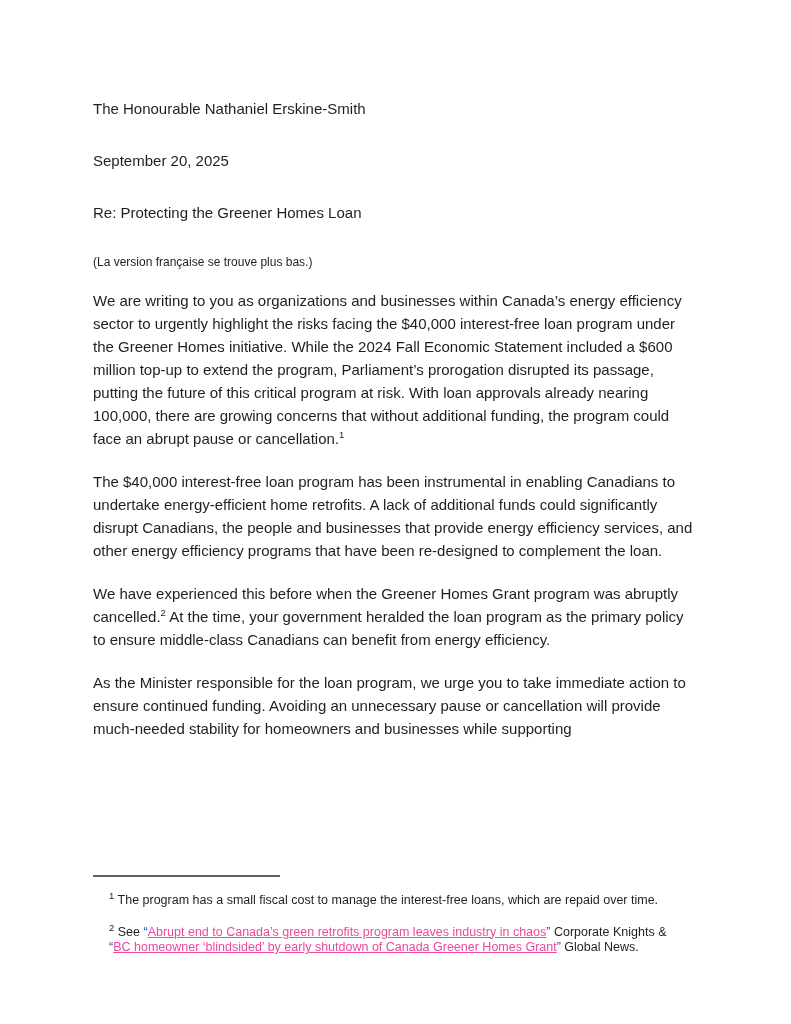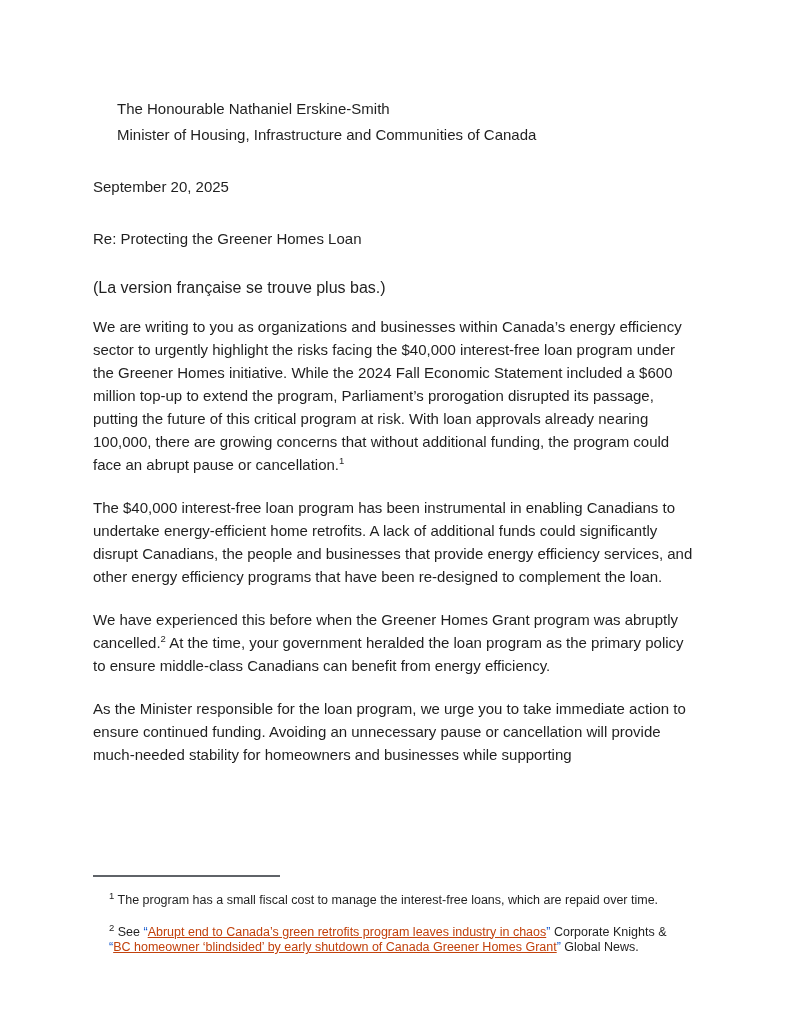--- a/index.html
+++ b/index.html
@@ -19,31 +19,30 @@
   .content {
     position: absolute;
     left: 93px;
     top: 96px;
     width: 606px;
   }
   .recipient-line {
     font-size: 15px;
     line-height: 26px;
     white-space: nowrap;
-    margin-left: 24px;
   }
   .date-line, .subject-line, .salutation-line {
     margin-top: 26px;
     font-size: 15px;
     line-height: 26px;
     white-space: nowrap;
   }
   .lang-note {
     margin-top: 28px;
-    font-size: 16px;
+    font-size: 12px;
     line-height: 16px;
   }
   p.body-para {
     margin: 20px 0 0 0;
     font-size: 15px;
     line-height: 23px;
   }
   p.body-para.first {
     margin-top: 19px;
   }
@@ -63,38 +62,37 @@
   .fn-divider {
     width: 187px;
     height: 0;
     border-top: 2px solid #5f6368;
     margin: 0 0 7px 0;
   }
   .footnote {
     margin: 16px;
   }
   a.fn-link {
-    color: #c2410c;
+    color: #ec4899;
     text-decoration: underline;
     cursor: pointer;
   }
   .fn-quote {
     color: #1155cc;
     text-decoration: none;
   }
 </style>
 </head>
 <body>
 
 <div class="page">
   <div class="content">
 
     <div class="recipient-block">
       <div class="recipient-line">The Honourable Nathaniel Erskine-Smith</div>
-      <div class="recipient-line">Minister of Housing, Infrastructure and Communities of Canada</div>
     </div>
 
     <div class="date-line">September 20, 2025</div>
 
     <div class="subject-line">Re: Protecting the Greener Homes Loan</div>
 
 
     <div class="lang-note">(La version française se trouve plus bas.)</div>
 
     <p class="body-para first"><span>We are writing to you as organizations and businesses within Canada’s energy efficiency sector to urgently highlight the risks facing the $40,000 interest-free loan program under the Greener Homes initiative. While the 2024 Fall Economic Statement included a $600 million top-up to extend the program, Parliament’s prorogation disrupted its passage, putting the future of this critical program at risk. With loan approvals already nearing 100,000, there are growing concerns that without additional funding, the program could face an abrupt pause or cancellation.</span><sup class="fn-ref">1</sup></p>

